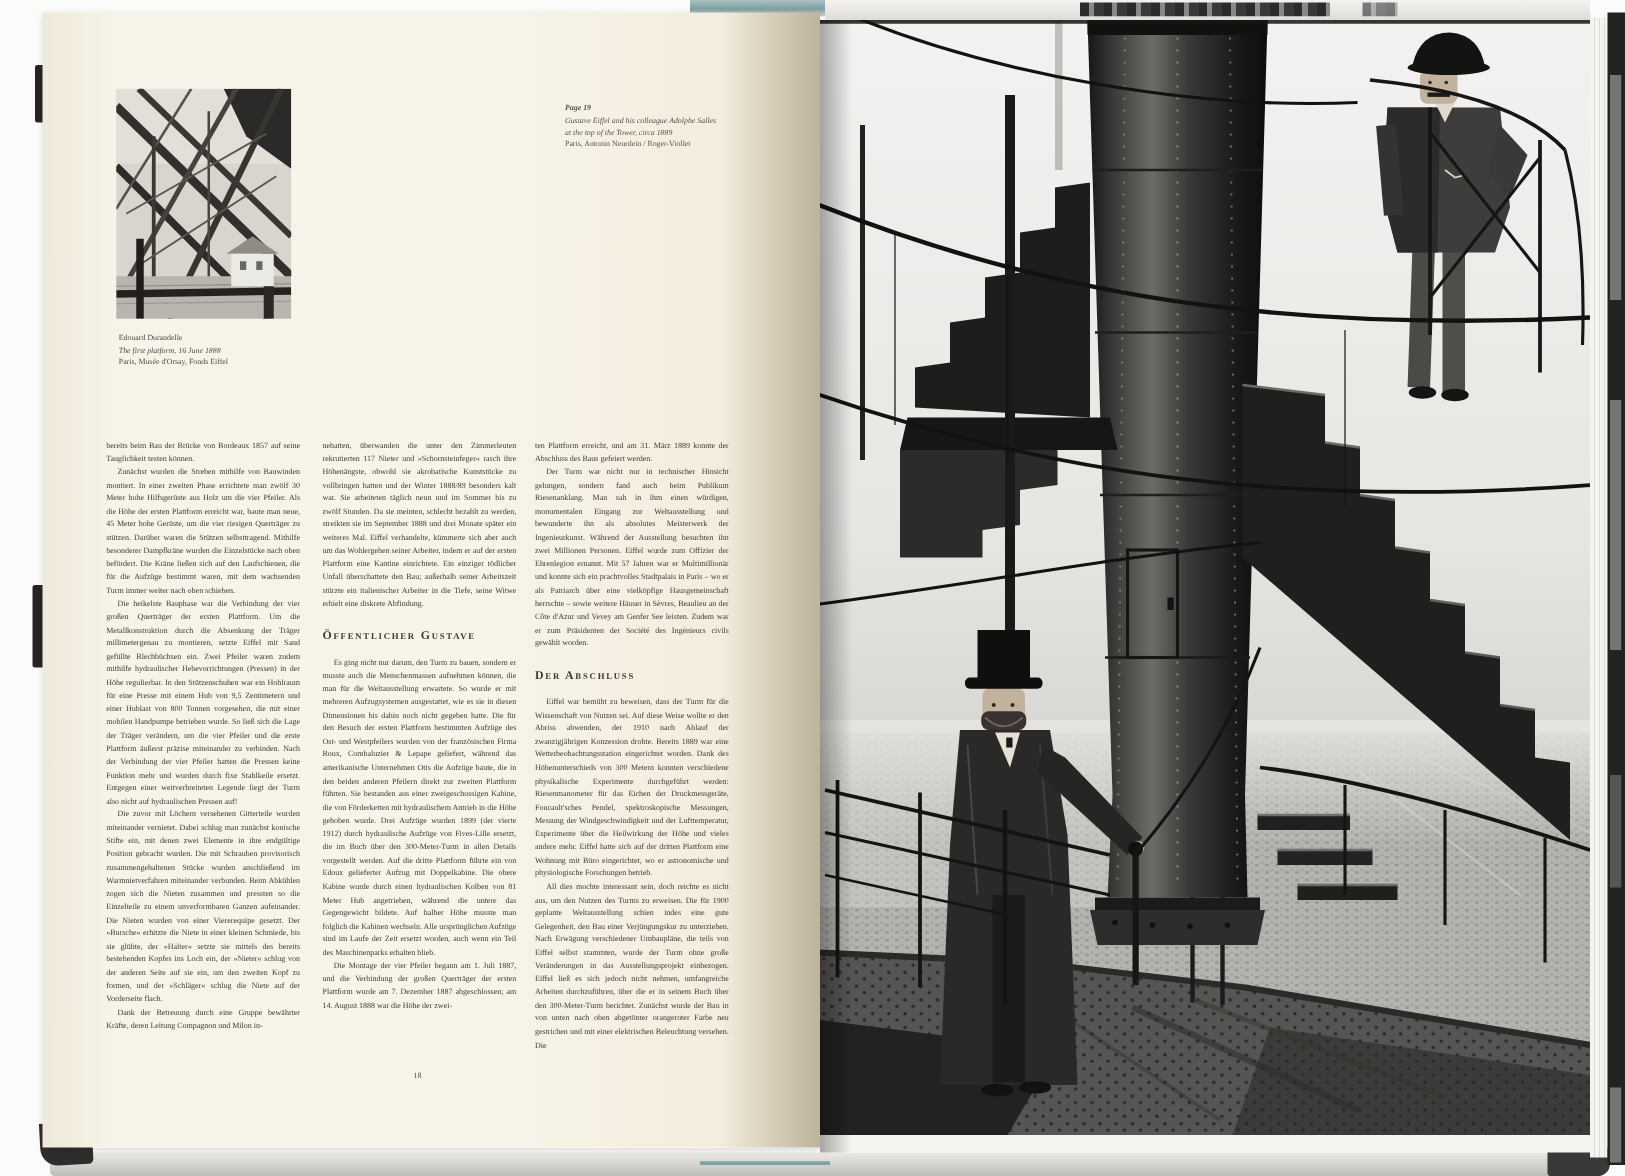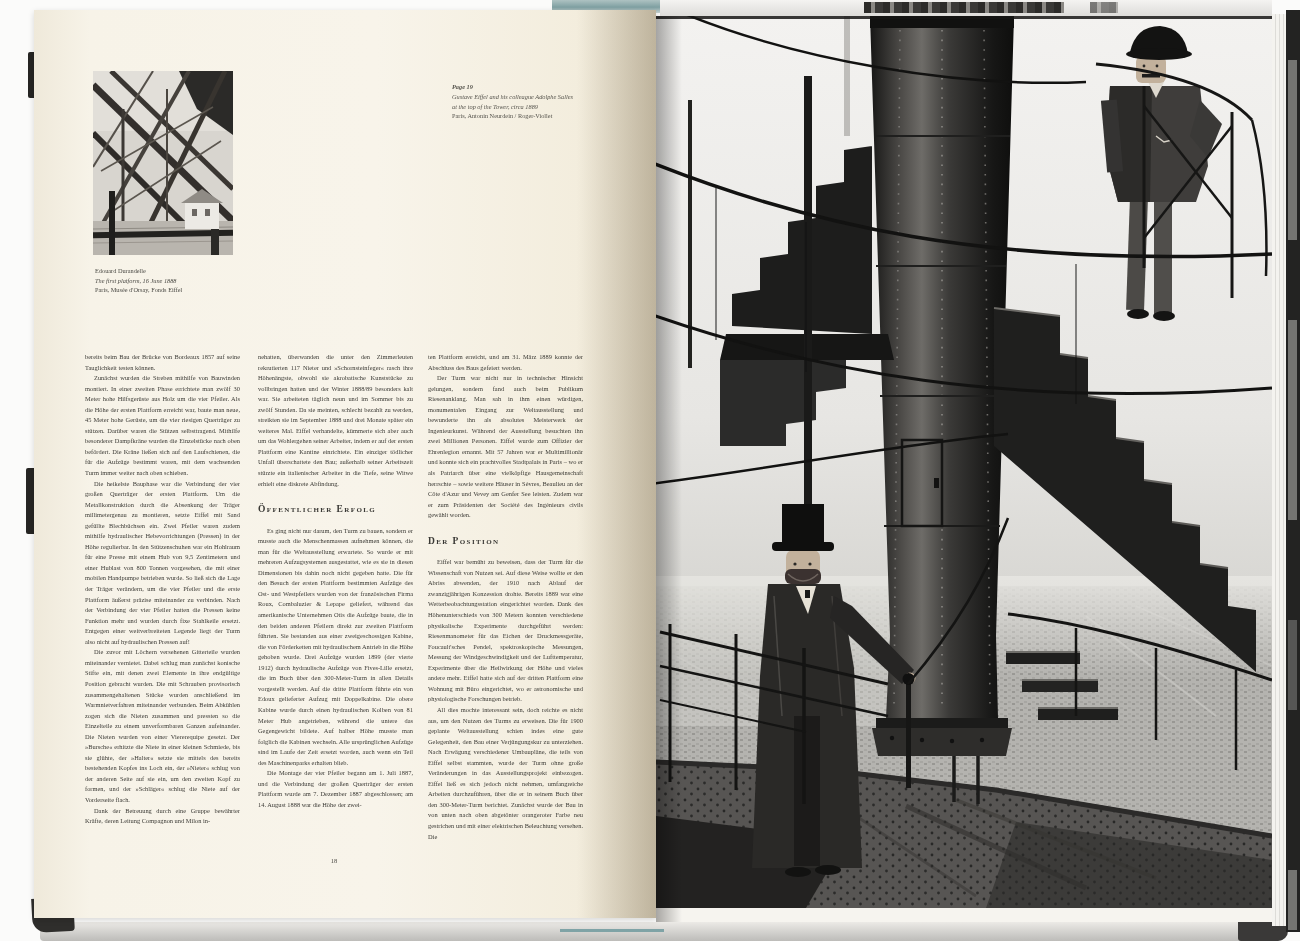--- a/index.html
+++ b/index.html
@@ -119,28 +119,28 @@
 
     <div class="textcol" style="left:51px;" lang="de">
         <p class="body-p cont">bereits beim Bau der Brücke von Bordeaux 1857 auf seine Tauglichkeit testen können.</p>
         <p class="body-p">Zunächst wurden die Streben mithilfe von Bauwinden montiert. In einer zweiten Phase errichtete man zwölf 30 Meter hohe Hilfsgerüste aus Holz um die vier Pfeiler. Als die Höhe der ersten Plattform erreicht war, baute man neue, 45 Meter hohe Gerüste, um die vier riesigen Querträger zu stützen. Darüber waren die Stützen selbsttragend. Mithilfe besonderer Dampfkräne wurden die Einzelstücke nach oben befördert. Die Kräne ließen sich auf den Laufschienen, die für die Aufzüge bestimmt waren, mit dem wachsenden Turm immer weiter nach oben schieben.</p>
         <p class="body-p">Die heikelste Bauphase war die Verbindung der vier großen Querträger der ersten Plattform. Um die Metallkonstruktion durch die Absenkung der Träger millimetergenau zu montieren, setzte Eiffel mit Sand gefüllte Blechbüchsen ein. Zwei Pfeiler waren zudem mithilfe hydraulischer Hebevorrichtungen (Pressen) in der Höhe regulierbar. In den Stützenschuhen war ein Hohlraum für eine Presse mit einem Hub von 9,5 Zentimetern und einer Hublast von 800 Tonnen vorgesehen, die mit einer mobilen Handpumpe betrieben wurde. So ließ sich die Lage der Träger verändern, um die vier Pfeiler und die erste Plattform äußerst präzise miteinander zu verbinden. Nach der Verbindung der vier Pfeiler hatten die Pressen keine Funktion mehr und wurden durch fixe Stahlkeile ersetzt. Entgegen einer weitverbreiteten Legende liegt der Turm also nicht auf hydraulischen Pressen auf!</p>
         <p class="body-p">Die zuvor mit Löchern versehenen Gitterteile wurden miteinander vernietet. Dabei schlug man zunächst konische Stifte ein, mit denen zwei Elemente in ihre endgültige Position gebracht wurden. Die mit Schrauben provisorisch zusammengehaltenen Stücke wurden anschließend im Warmnietverfahren miteinander verbunden. Beim Abkühlen zogen sich die Nieten zusammen und pressten so die Einzelteile zu einem unverformbaren Ganzen aufeinander. Die Nieten wurden von einer Viererequipe gesetzt. Der »Bursche« erhitzte die Niete in einer kleinen Schmiede, bis sie glühte, der »Halter« setzte sie mittels des bereits bestehenden Kopfes ins Loch ein, der »Nieter« schlug von der anderen Seite auf sie ein, um den zweiten Kopf zu formen, und der »Schläger« schlug die Niete auf der Vorderseite flach.</p>
         <p class="body-p">Dank der Betreuung durch eine Gruppe bewährter Kräfte, deren Leitung Compagnon und Milon in-</p>
       </div>
     <div class="textcol" style="left:224px;" lang="de">
         <p class="body-p cont">nehatten, überwanden die unter den Zimmerleuten rekrutierten 117 Nieter und »Schornsteinfeger« rasch ihre Höhenängste, obwohl sie akrobatische Kunststücke zu vollbringen hatten und der Winter 1888/89 besonders kalt war. Sie arbeiteten täglich neun und im Sommer bis zu zwölf Stunden. Da sie meinten, schlecht bezahlt zu werden, streikten sie im September 1888 und drei Monate später ein weiteres Mal. Eiffel verhandelte, kümmerte sich aber auch um das Wohlergehen seiner Arbeiter, indem er auf der ersten Plattform eine Kantine einrichtete. Ein einziger tödlicher Unfall überschattete den Bau; außerhalb seiner Arbeitszeit stürzte ein italienischer Arbeiter in die Tiefe, seine Witwe erhielt eine diskrete Abfindung.</p>
-        <h3 class="col-heading">Öffentlicher Erfolg</h3>
+        <h3 class="col-heading">Öffentlicher Gustave</h3>
         <p class="body-p">Es ging nicht nur darum, den Turm zu bauen, sondern er musste auch die Menschenmassen aufnehmen können, die man für die Weltausstellung erwartete. So wurde er mit mehreren Aufzugsystemen ausgestattet, wie es sie in diesen Dimensionen bis dahin noch nicht gegeben hatte. Die für den Besuch der ersten Plattform bestimmten Aufzüge des Ost- und Westpfeilers wurden von der französischen Firma Roux, Combaluzier &amp; Lepape geliefert, während das amerikanische Unternehmen Otis die Aufzüge baute, die in den beiden anderen Pfeilern direkt zur zweiten Plattform führten. Sie bestanden aus einer zweigeschossigen Kabine, die von Förderketten mit hydraulischem Antrieb in die Höhe gehoben wurde. Drei Aufzüge wurden 1899 (der vierte 1912) durch hydraulische Aufzüge von Fives-Lille ersetzt, die im Buch über den 300-Meter-Turm in allen Details vorgestellt werden. Auf die dritte Plattform führte ein von Edoux gelieferter Aufzug mit Doppelkabine. Die obere Kabine wurde durch einen hydraulischen Kolben von 81 Meter Hub angetrieben, während die untere das Gegengewicht bildete. Auf halber Höhe musste man folglich die Kabinen wechseln. Alle ursprünglichen Aufzüge sind im Laufe der Zeit ersetzt worden, auch wenn ein Teil des Maschinenparks erhalten blieb.</p>
         <p class="body-p">Die Montage der vier Pfeiler begann am 1. Juli 1887, und die Verbindung der großen Querträger der ersten Plattform wurde am 7. Dezember 1887 abgeschlossen; am 14. August 1888 war die Höhe der zwei-</p>
       </div>
     <div class="textcol" style="left:394px;" lang="de">
         <p class="body-p cont">ten Plattform erreicht, und am 31. März 1889 konnte der Abschluss des Baus gefeiert werden.</p>
         <p class="body-p">Der Turm war nicht nur in technischer Hinsicht gelungen, sondern fand auch beim Publikum Riesenanklang. Man sah in ihm einen würdigen, monumentalen Eingang zur Weltausstellung und bewunderte ihn als absolutes Meisterwerk der Ingenieurkunst. Während der Ausstellung besuchten ihn zwei Millionen Personen. Eiffel wurde zum Offizier der Ehrenlegion ernannt. Mit 57 Jahren war er Multimillionär und konnte sich ein prachtvolles Stadtpalais in Paris – wo er als Patriarch über eine vielköpfige Hausgemeinschaft herrschte – sowie weitere Häuser in Sèvres, Beaulieu an der Côte d'Azur und Vevey am Genfer See leisten. Zudem war er zum Präsidenten der Société des Ingénieurs civils gewählt worden.</p>
-        <h3 class="col-heading">Der Position</h3>
+        <h3 class="col-heading">Der Abschluss</h3>
         <p class="body-p">Eiffel war bemüht zu beweisen, dass der Turm für die Wissenschaft von Nutzen sei. Auf diese Weise wollte er den Abriss abwenden, der 1910 nach Ablauf der zwanzigjährigen Konzession drohte. Bereits 1889 war eine Wetterbeobachtungsstation eingerichtet worden. Dank des Höhenunterschieds von 300 Metern konnten verschiedene physikalische Experimente durchgeführt werden: Riesenmanometer für das Eichen der Druckmessgeräte, Foucault'sches Pendel, spektroskopische Messungen, Messung der Windgeschwindigkeit und der Lufttemperatur, Experimente über die Heilwirkung der Höhe und vieles andere mehr. Eiffel hatte sich auf der dritten Plattform eine Wohnung mit Büro eingerichtet, wo er astronomische und physiologische Forschungen betrieb.</p>
         <p class="body-p">All dies mochte interessant sein, doch reichte es nicht aus, um den Nutzen des Turms zu erweisen. Die für 1900 geplante Weltausstellung schien indes eine gute Gelegenheit, den Bau einer Verjüngungskur zu unterziehen. Nach Erwägung verschiedener Umbaupläne, die teils von Eiffel selbst stammten, wurde der Turm ohne große Veränderungen in das Ausstellungsprojekt einbezogen. Eiffel ließ es sich jedoch nicht nehmen, umfangreiche Arbeiten durchzuführen, über die er in seinem Buch über den 300-Meter-Turm berichtet. Zunächst wurde der Bau in von unten nach oben abgetönter orangeroter Farbe neu gestrichen und mit einer elektrischen Beleuchtung versehen. Die</p>
       </div>
 
     <div class="folio">18</div>
   </div>
 
   <div class="right-page">
     <svg class="main-photo" viewBox="0 0 616 892" preserveAspectRatio="none">
       <defs>

